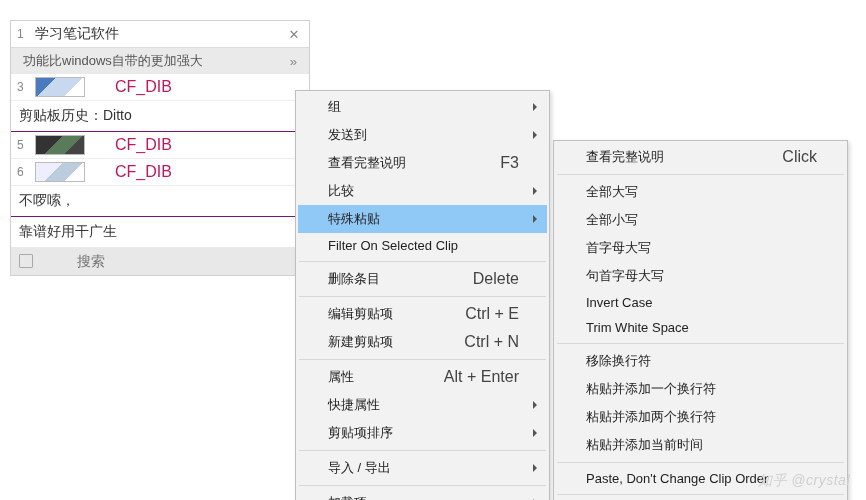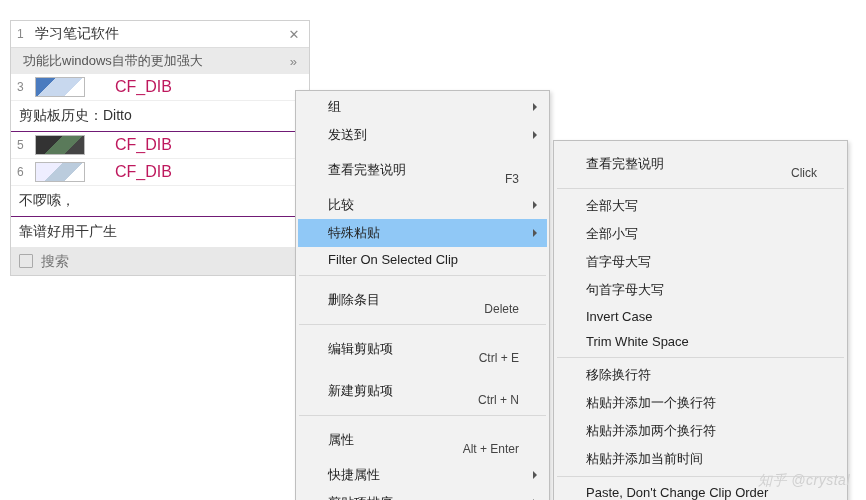--- a/index.html
+++ b/index.html
@@ -13,30 +13,30 @@
 .clip-sub { display: flex; align-items: center; padding: 4px 12px; background: #eaeaea; color: #555; font-size: 13px; }
 .clip-sub .more { margin-left: auto; color: #888; }
 .clip-list { background: #fff; }
 .clip-item { display: flex; align-items: center; padding: 3px 6px; border-bottom: 1px solid #eee; }
 .clip-item .idx { width: 18px; color: #888; font-size: 12px; }
 .clip-item .thumb { width: 50px; height: 20px; background: linear-gradient(135deg,#4a7bbf 30%,#c8d8ee 30%,#c8d8ee 70%,#fff 70%); border: 1px solid #bbb; margin-right: 6px; }
 .clip-item .thumb.dark { background: linear-gradient(135deg,#333 40%,#5a7a5a 40%,#5a7a5a 70%,#444 70%); }
 .clip-item .thumb.light { background: linear-gradient(135deg,#eef 40%,#bcd 40%,#bcd 70%,#fff 70%); }
 .clip-item .lbl { font-size: 16px; color: #be185d; margin-left: 24px; }
 .clip-text { padding: 6px 24px 6px 8px; background: #fff; font-size: 14px; border-bottom: 1px solid #701a75; }
-.clip-search { display: flex; align-items: center; padding: 6px 8px; background: #e8e8e8; }
+.clip-search { display: flex; align-items: center; padding: 6px 8px; background: #e8e8e8; gap: 36px; }
 .clip-search .sicon { width: 14px; height: 14px; border: 1px solid #aaa; border-radius: 1px; margin-right: 8px; position: relative; }
 .clip-search input { flex: 1; border: none; background: transparent; outline: none; font-size: 14px; color: #999; }
 
 .menu { position: absolute; background: #f2f2f2; border: 1px solid #bfbfbf; box-shadow: 2px 2px 4px rgba(0,0,0,0.15); padding: 2px; min-width: 255px; }
 .menu1 { left: 295px; top: 90px; }
 .menu2 { left: 553px; top: 140px; min-width: 295px; }
 .mi { display: flex; align-items: center; padding: 5px 28px 5px 30px; font-size: 13px; color: #222; cursor: default; position: relative; }
 .mi.sel { background: #90c8f6; }
-.mi .shortcut { margin-left: auto; color: #444; font-size: 12px; margin-top: 18px; }
+.mi .shortcut { margin-left: auto; color: #444; font-size: 16px; }
 .mi.sub::after { content: ""; position: absolute; right: 10px; top: 50%; margin-top: -4px; border-left: 4px solid #555; border-top: 4px solid transparent; border-bottom: 4px solid transparent; }
 .sep { height: 1px; background: #d8d8d8; margin: 3px 1px; }
 
 .watermark { position: absolute; right: 16px; bottom: 10px; color: #d0d0d0; font-size: 14px; font-style: italic; letter-spacing: 0.5px; text-align: center; }
 </style>
 </head>
 <body>
 
 <div class="clip-panel">
   <div class="clip-header">

